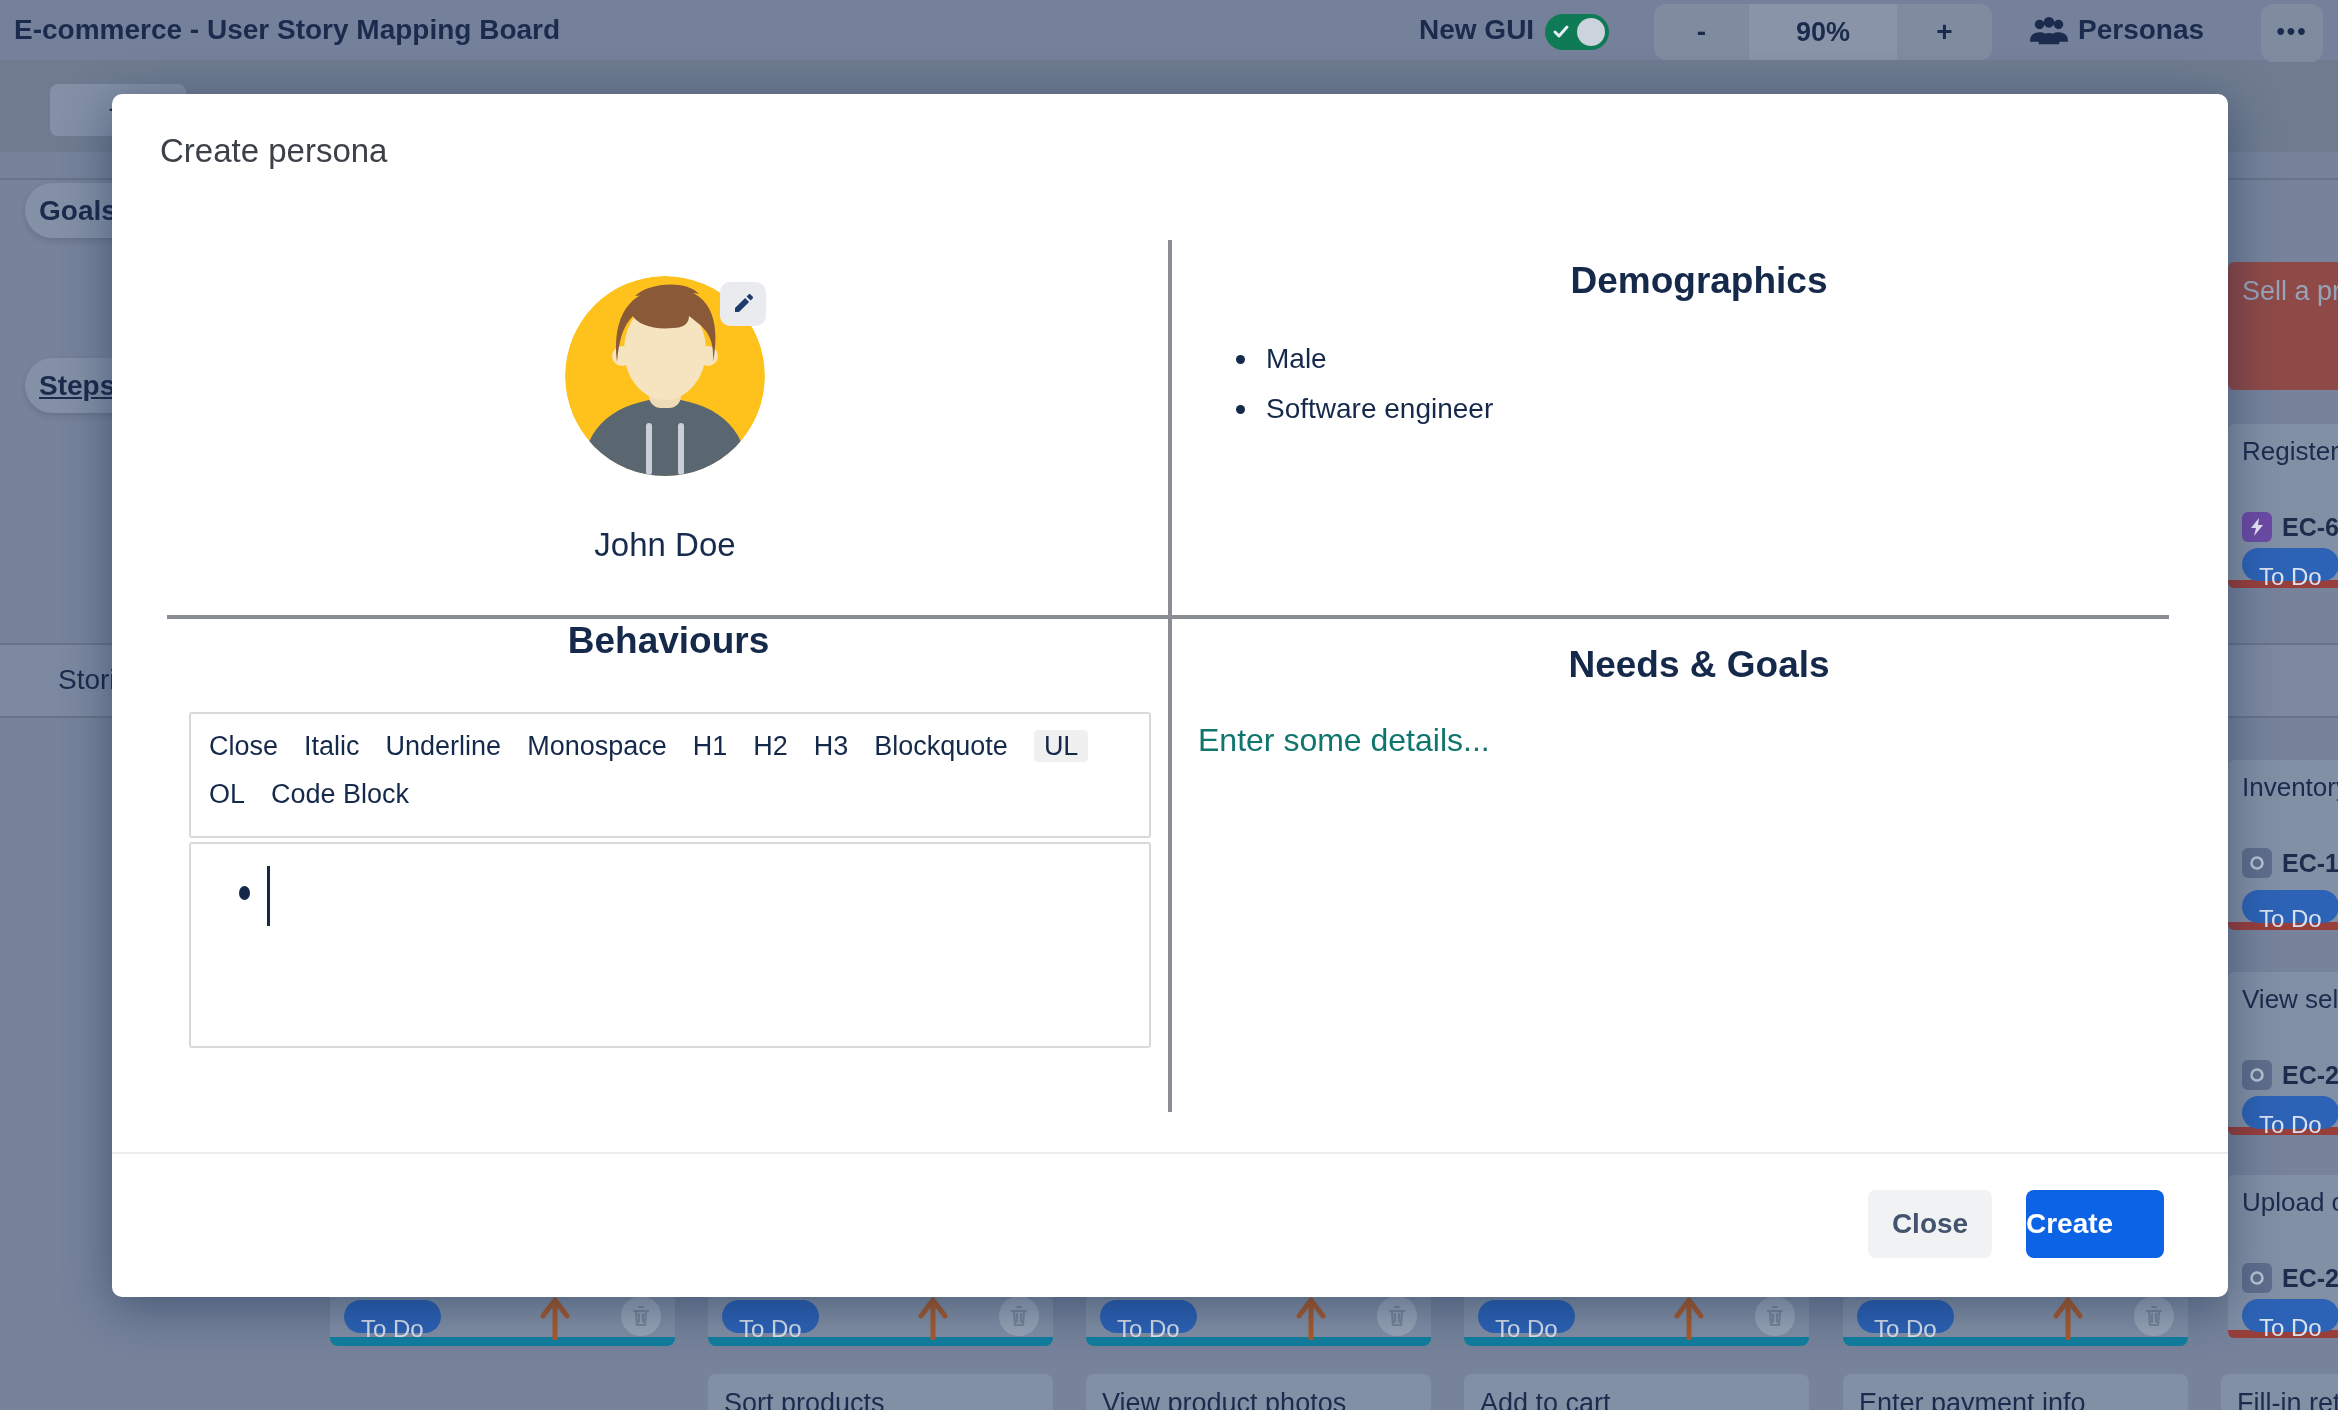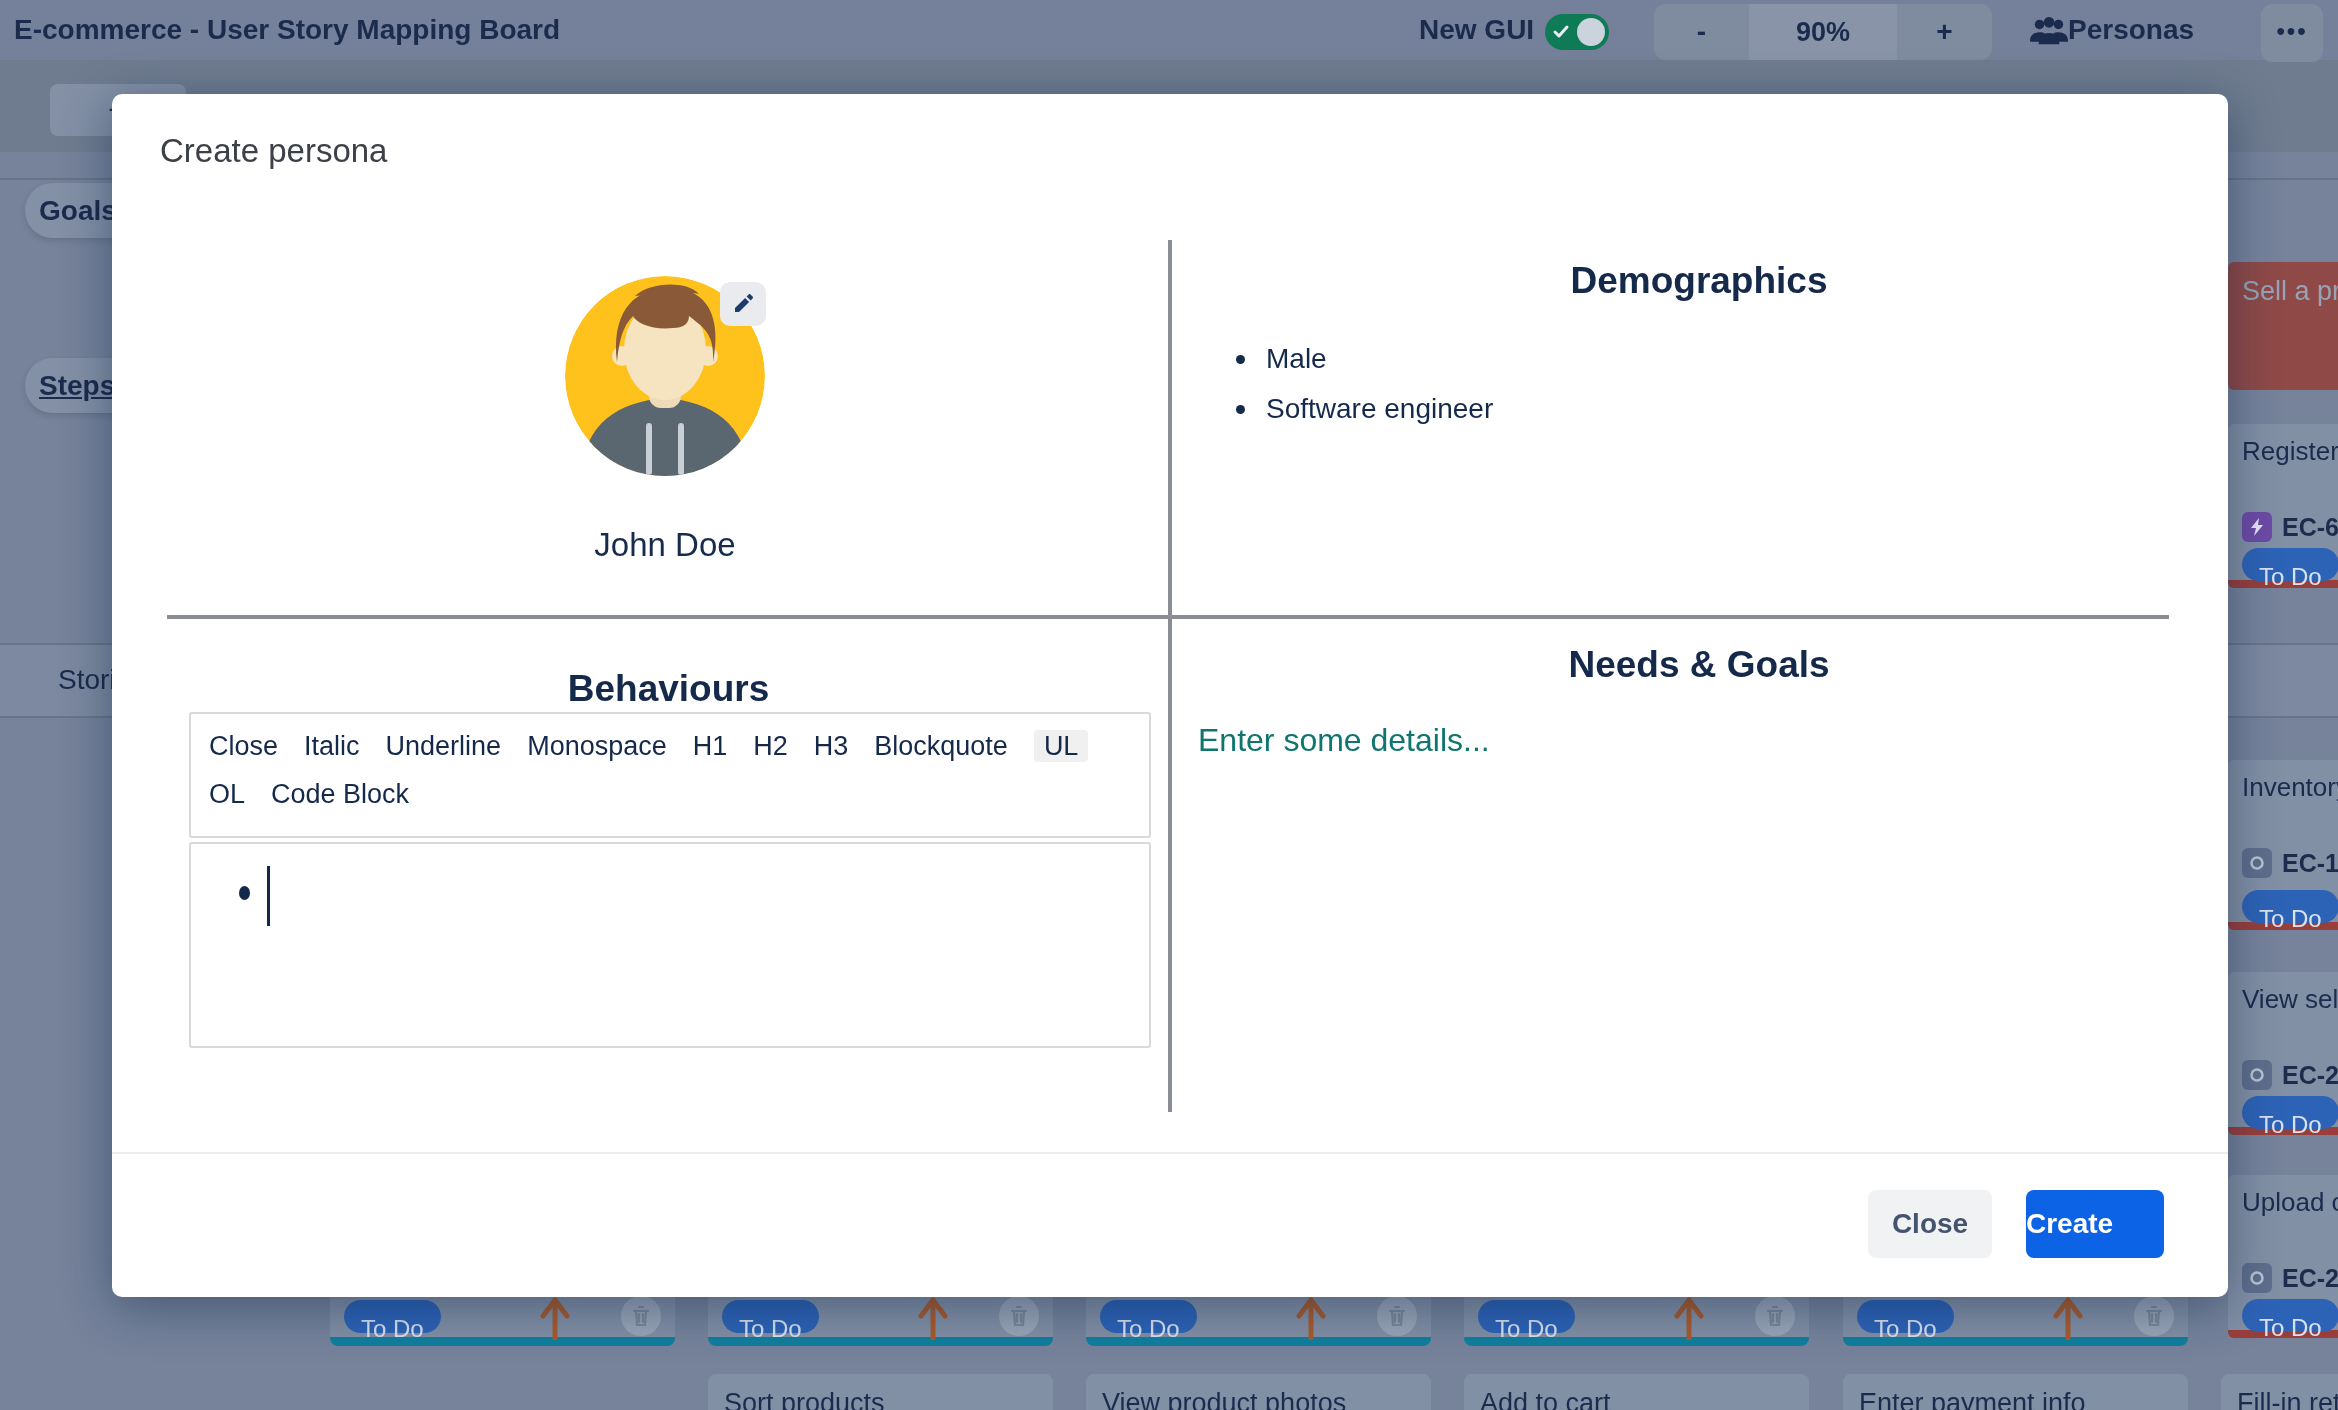--- a/index.html
+++ b/index.html
@@ -13,21 +13,21 @@
   .toolbar-row { left:0; top:60px; width:2338px; height:92px; background:#6F7C90; }
   .row-line { left:0; top:178px; width:2338px; height:2px; background:rgba(0,0,0,0.12); }
 
   .newgui-label { left:1419px; top:0; height:60px; line-height:60px; font-size:28px; font-weight:600; color:#1B2B4D; }
   .toggle { left:1545px; top:14px; width:64px; height:36px; border-radius:18px; background:#0E7B56; }
   .toggle .knob { position:absolute; right:4px; top:4px; width:28px; height:28px; border-radius:50%; background:#CBD3DC; }
   .toggle svg { position:absolute; left:7px; top:9px; }
   .zoom-group { left:1654px; top:4px; width:338px; height:56px; border-radius:12px; background:#7F8CA0; display:flex; overflow:hidden; }
   .zoom-btn { width:95px; height:56px; line-height:56px; text-align:center; font-size:28px; font-weight:bold; color:#1B2B4D; }
   .zoom-val { width:148px; height:56px; line-height:56px; text-align:center; font-size:27px; font-weight:bold; color:#1B2B4D; background:#8994A8; }
-  .personas { left:2030px; top:0; height:60px; display:flex; align-items:center; }
+  .personas { left:2030px; top:0; height:60px; display:flex; align-items:center; gap:10px; }
   .personas span { font-size:28px; font-weight:bold; color:#1B2B4D; }
   .more-btn { left:2261px; top:4px; width:62px; height:58px; border-radius:12px; background:#7F8CA0; text-align:center; line-height:54px; font-size:24px; font-weight:bold; letter-spacing:2px; color:#1B2B4D; }
 
   .add-btn { left:50px; top:84px; width:136px; height:52px; border-radius:8px; background:#8390A6; text-align:center; line-height:50px; font-size:34px; color:#1B2B4D; }
   .row-pill { left:25px; width:142px; height:55px; border-radius:28px; background:#8390A6; box-shadow:0 3px 6px rgba(0,0,0,0.12); font-size:28px; font-weight:600; color:#1B2B4D; line-height:55px; padding-left:14px; }
   .pill-goals { top:183px; } .pill-steps { top:358px;text-decoration:underline; }
   .stories-band { left:0; top:643px; width:2338px; height:75px; background:#7C89A0; border-top:2px solid #68748A; border-bottom:2px solid #68748A; }
   .stories-label { left:58px; top:643px; height:75px; line-height:73px; font-size:28px; color:#1B2B4D; }
 
   
@@ -60,21 +60,21 @@
   .avatar-wrap { left:453px; top:182px; width:200px; height:200px; }
   .edit-btn { left:608px; top:188px; width:46px; height:44px; border-radius:10px; background:#E9EBEF; display:flex; align-items:center; justify-content:center; }
   .persona-name { left:353px; top:432px; width:400px; text-align:center; font-size:33px; font-weight:500; color:#172B4D; }
 
   .quad-heading { font-size:37px; font-weight:bold; color:#15294B; text-align:center; }
   .demo-heading { left:1078px; top:166px; width:1018px; }
   .demo-list { left:1150px; top:240px; }
   .demo-item { position:relative; font-size:28px; color:#15294B; line-height:50px; padding-left:4px; }
   .demo-item::before { content:""; position:absolute; left:-26px; top:21px; width:9px; height:9px; border-radius:50%; background:#15294B; }
 
-  .behav-heading { left:55px; top:574px; width:1003px; }
+  .behav-heading { left:55px; top:526px; width:1003px; }
   .rte-toolbar { left:77px; top:618px; width:962px; height:126px; border:2px solid #D9D9D9; border-radius:3px; padding:16px 18px; display:flex; flex-wrap:wrap; column-gap:26px; row-gap:16px; align-content:flex-start; }
   .rte-btn { font-size:27px; color:#15294B; line-height:32px; }
   .rte-btn.active { background:#F0F0F0; border-radius:4px; padding:0 10px; }
   .rte-editor { left:77px; top:748px; width:962px; height:206px; border:2px solid #D9D9D9; border-radius:3px; }
   .editor-bullet { position:absolute; left:48px; top:42px; width:11px; height:14px; border-radius:50%; background:#14294A; }
   .editor-caret { position:absolute; left:76px; top:22px; width:3px; height:60px; background:#14294A; }
 
   .needs-heading { left:1078px; top:550px; width:1018px; }
   .needs-placeholder { left:1086px; top:628px; font-size:32px; color:#0f766e; }
 

